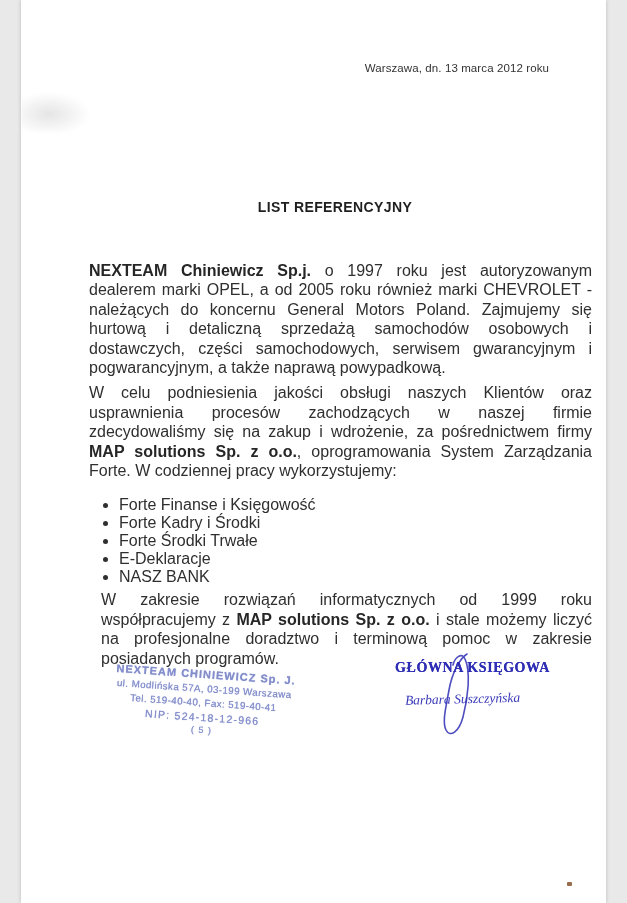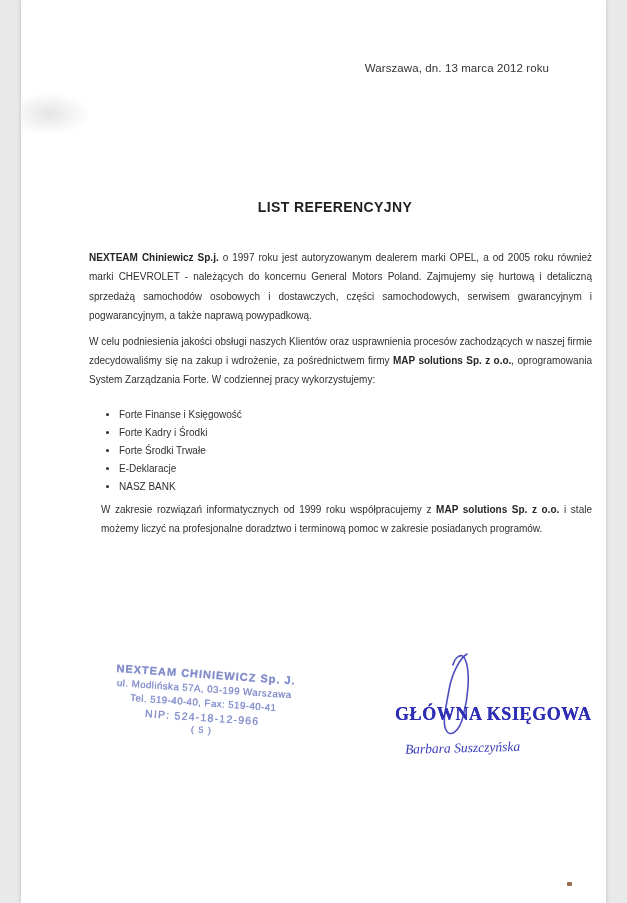--- a/index.html
+++ b/index.html
@@ -16,22 +16,22 @@
   .date-line{
     position:absolute;top:62px;right:57px;
     font-size:11.5px;color:#333;letter-spacing:.1px;
   }
   .doc-title{
     position:absolute;top:199px;left:14px;width:600px;
     margin:0;text-align:center;
     font-size:14px;font-weight:bold;letter-spacing:.4px;color:#1f1f1f;
   }
   .letter-body{
-    position:absolute;left:68px;top:248px;width:503px;
-    font-size:10px;line-height:19.4px;
+    position:absolute;left:68px;top:261px;width:503px;
+    font-size:16px;line-height:19.4px;
     text-align:justify;color:#2f2f2f;
   }
   .letter-body p{margin:0 0 6px 0;}
   .letter-body p.tight{margin-bottom:3px;margin-left:12px;}
   .letter-body b{color:#262626;}
   ul.software-list{
     margin:17px 0 6px 0;padding:0 0 0 30px;
     list-style:disc;
   }
   ul.software-list li{
@@ -50,22 +50,22 @@
   .company-stamp .s-line2,
   .company-stamp .s-line3{font-size:9.8px;letter-spacing:.4px;white-space:nowrap;line-height:14px;}
   .company-stamp .s-line4{font-size:10.6px;letter-spacing:1.2px;white-space:nowrap;line-height:14px;}
   .company-stamp .s-line5{font-size:9px;letter-spacing:1px;line-height:12px;}
   
   .accountant-stamp{
     position:absolute;left:374px;top:660px;width:150px;height:95px;
   }
   .acc-title{
     font-family:"Liberation Serif",serif;
-    font-weight:bold;font-size:18px;letter-spacing:.6px;
-    white-space:nowrap;text-shadow:0 0 .5px currentColor;margin-top:44px;
+    font-weight:bold;font-size:14px;letter-spacing:.6px;
+    white-space:nowrap;text-shadow:0 0 .5px currentColor;
   }
   .acc-name{
     font-family:"Liberation Serif",serif;
     font-style:italic;font-size:13.5px;
     margin:15px 0 0 10px;white-space:nowrap;
     transform:rotate(-1.5deg);
     opacity:.95;
   }
   .signature-svg{
     position:absolute;left:32px;top:-12px;

